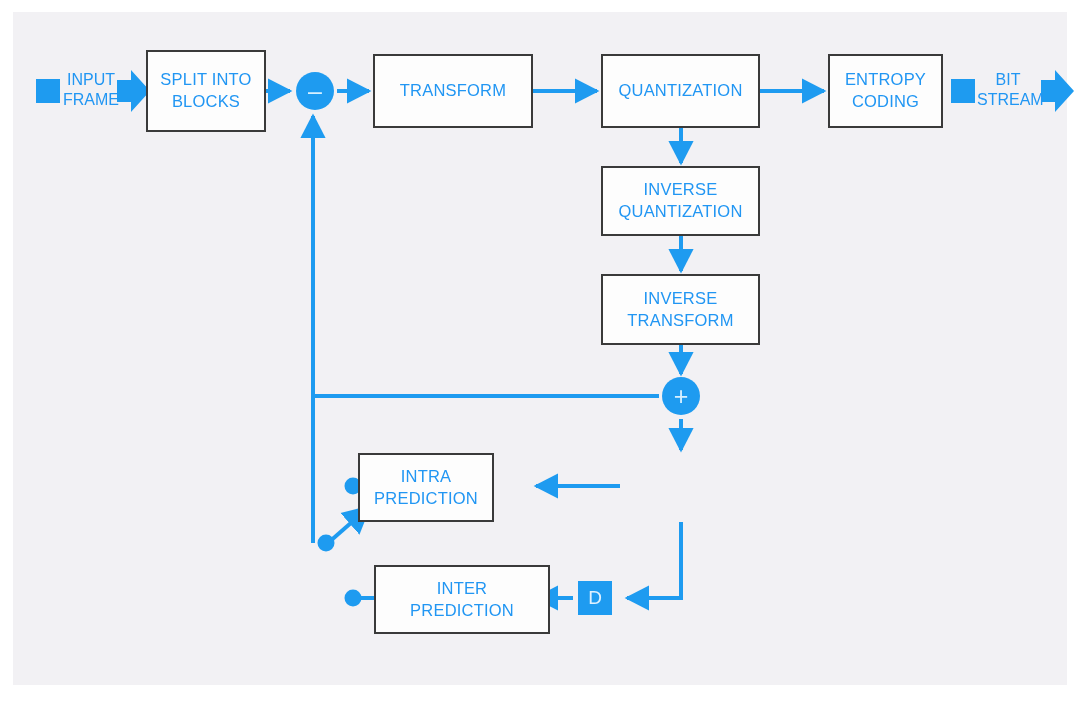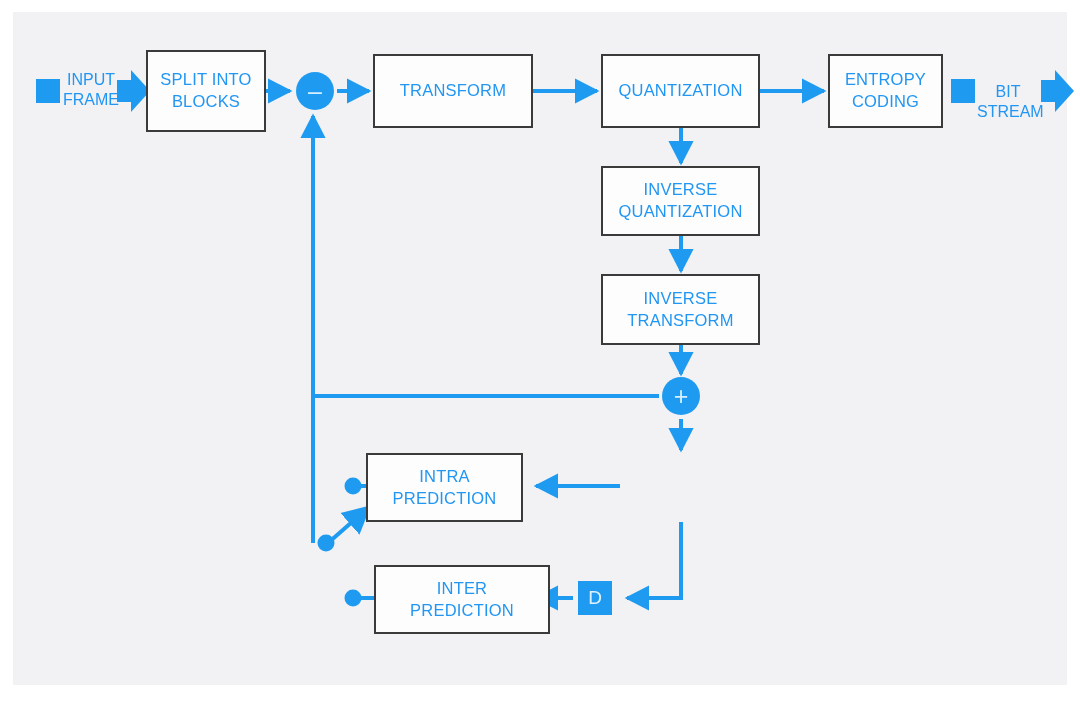--- a/index.html
+++ b/index.html
@@ -149,41 +149,41 @@
     <path d="M117,80 L131,80 L131,70 L150,91 L131,112 L131,102 L117,102 Z" fill="#1e9bf0"></path>
 
     <path d="M1041,80 L1055,80 L1055,70 L1074,91 L1055,112 L1055,102 L1041,102 Z" fill="#1e9bf0"></path>
   </svg>
 
   <div class="io-swatch" style="left:36px; top:79px; width:24px; height:24px;"></div>
   <div class="io-label" style="left:63px; top:70px; width:56px;">INPUT
 FRAME</div>
 
   <div class="io-swatch" style="left:951px; top:79px; width:24px; height:24px;"></div>
-  <div class="io-label" style="left:977px; top:82px; width:62px;">BIT
+  <div class="io-label" style="left:977px; top:70px; width:62px;">BIT
 STREAM</div>
 
   <div class="node-box" style="left:146px; top:50px; width:120px; height:82px;">SPLIT INTO
 BLOCKS</div>
 
   <div class="node-box" style="left:373px; top:54px; width:160px; height:74px;">TRANSFORM</div>
 
   <div class="node-box" style="left:601px; top:54px; width:159px; height:74px;">QUANTIZATION</div>
 
   <div class="node-box" style="left:828px; top:54px; width:115px; height:74px;text-align:center;">ENTROPY
 CODING</div>
 
   <div class="node-box" style="left:601px; top:166px; width:159px; height:70px;">INVERSE
 QUANTIZATION</div>
 
   <div class="node-box" style="left:601px; top:274px; width:159px; height:71px;">INVERSE
 TRANSFORM</div>
 
 
-  <div class="node-box" style="left:366px; top:453px; width:157px; height:69px;">INTRA
+  <div class="node-box" style="left:358px; top:453px; width:136px; height:69px;">INTRA
 PREDICTION</div>
 
   <div class="node-box" style="left:374px; top:565px; width:176px; height:69px;">INTER
 PREDICTION</div>
 
   <div class="op-node" style="left:296px; top:72px; width:38px; height:38px;">–</div>
 
   <div class="op-node" style="left:662px; top:377px; width:38px; height:38px;">+</div>
 
   <div class="delay-box" style="left:578px; top:581px; width:34px; height:34px;">D</div>

